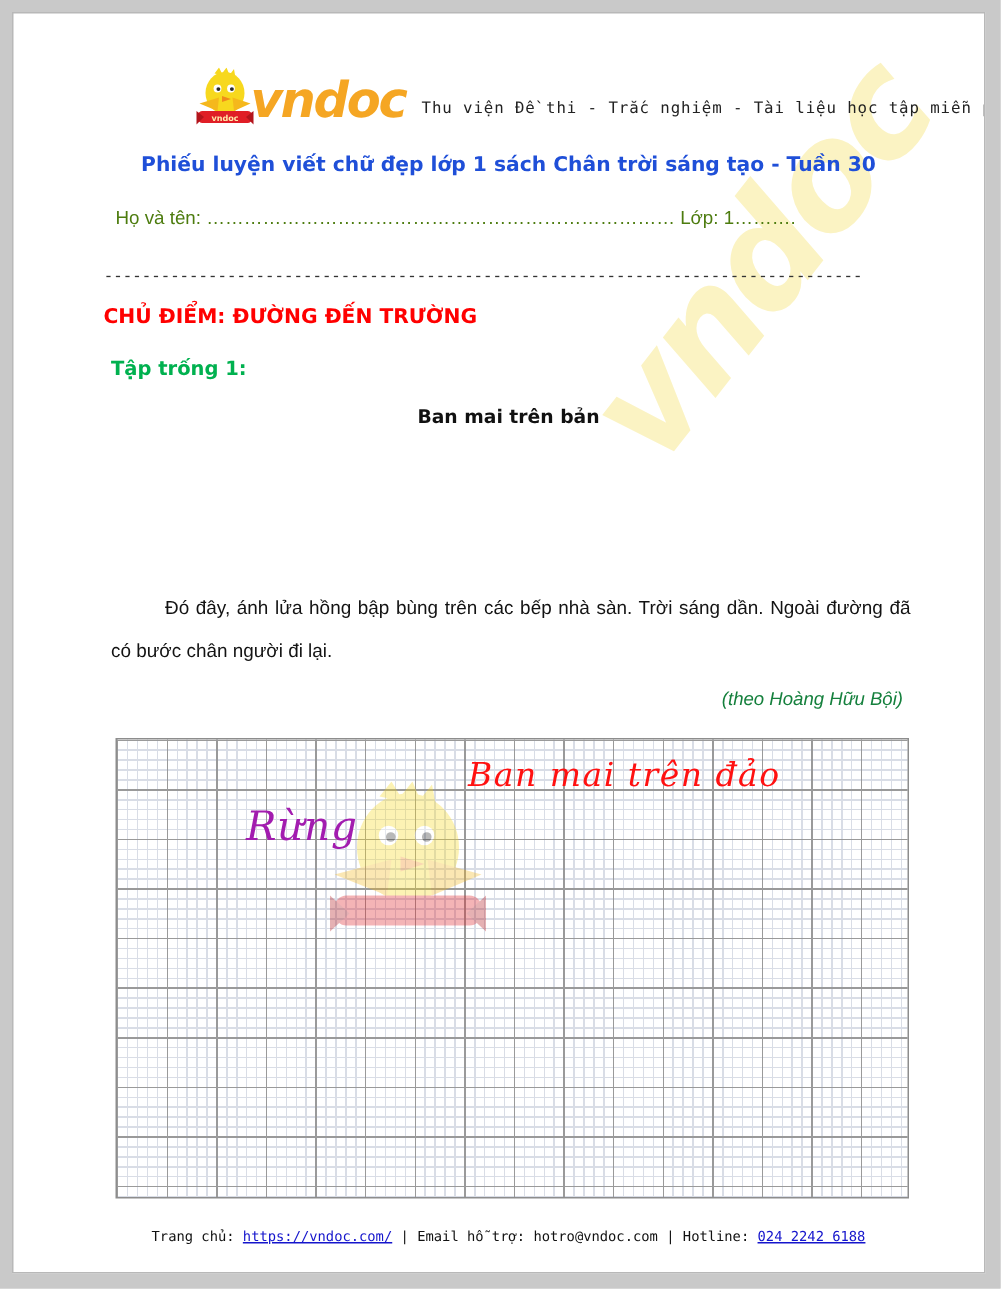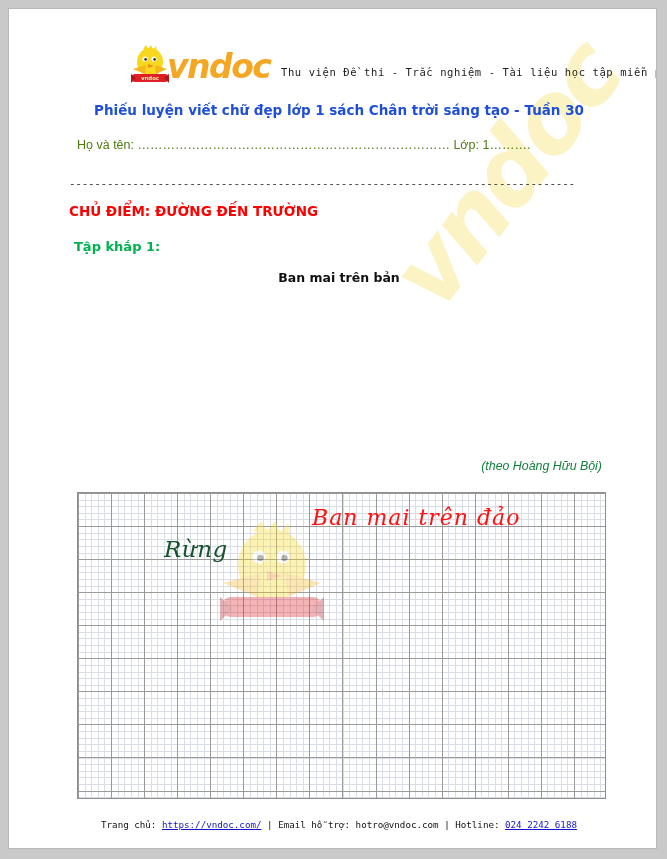--- a/index.html
+++ b/index.html
@@ -236,22 +236,22 @@
   .grid-text.red {
     left: 243px;
     top: 496px;
     font-size: 22px;
     color: #ff1111;
     letter-spacing: 1px;
   }
   .grid-text.black {
     left: 95px;
     top: 527px;
-    font-size: 23px;
-    color: #14532d;
+    font-size: 27px;
+    color: #a21caf;
     letter-spacing: 0.5px;
   }
 
   
   .footer {
     position: absolute;
     left: 0;
     top: 810px;
     width: 540px;
     text-align: center;
@@ -295,23 +295,24 @@
         </svg>
         <div class="logo-word">vndoc</div>
       </div>
       <div class="tagline">Thu viện Đề thi - Trắc nghiệm - Tài liệu học tập miễn phí</div>
     </div>
 
     <div class="doc-title">Phiếu luyện viết chữ đẹp lớp 1 sách Chân trời sáng tạo - Tuần 30</div>
     <div class="name-line">Họ và tên: ………………………………………………………………… Lớp: 1……….</div>
     <div class="dash-rule">--------------------------------------------------------------------------------</div>
     <div class="topic">CHỦ ĐIỂM: ĐƯỜNG ĐẾN TRƯỜNG</div>
-    <div class="section-label">Tập khắp 1:</div>
+    <div class="section-label">Tập trống 1:</div>
     <div class="passage-title">Ban mai trên bản</div>
 
+    <div class="para para-2">Đó đây, ánh lửa hồng bập bùng trên các bếp nhà sàn. Trời sáng dần. Ngoài đường đã có bước chân người đi lại.</div>
     <div class="credit">(theo Hoàng Hữu Bội)</div>
 
     <div class="grid"></div>
 
     <svg class="wm-logo" viewBox="0 0 110 104">
       <ellipse cx="55" cy="44" rx="34" ry="36" fill="#f7d81e"></ellipse>
       <path d="M36 10 L44 0 L50 10 L58 0 L63 12 L71 2 L74 18 Z" fill="#f7d81e"></path>
       <circle cx="42" cy="36" r="6.5" fill="#ffffff"></circle>
       <circle cx="43.5" cy="37" r="3.2" fill="#2a2a2a"></circle>
       <circle cx="66" cy="36" r="6.5" fill="#ffffff"></circle>

